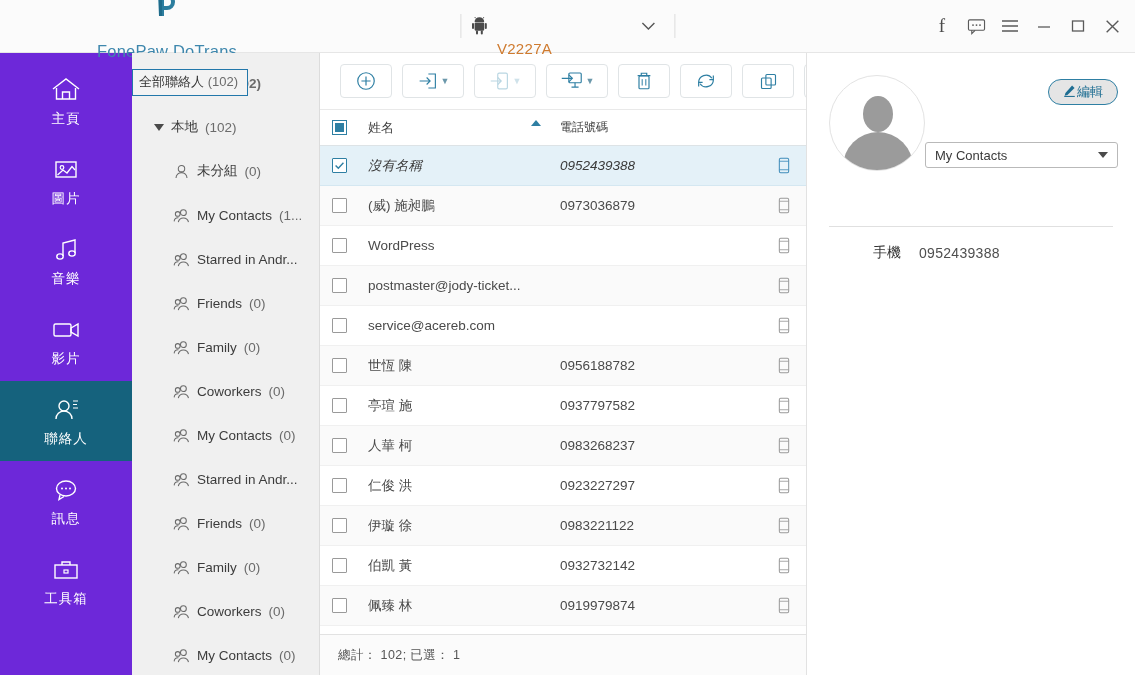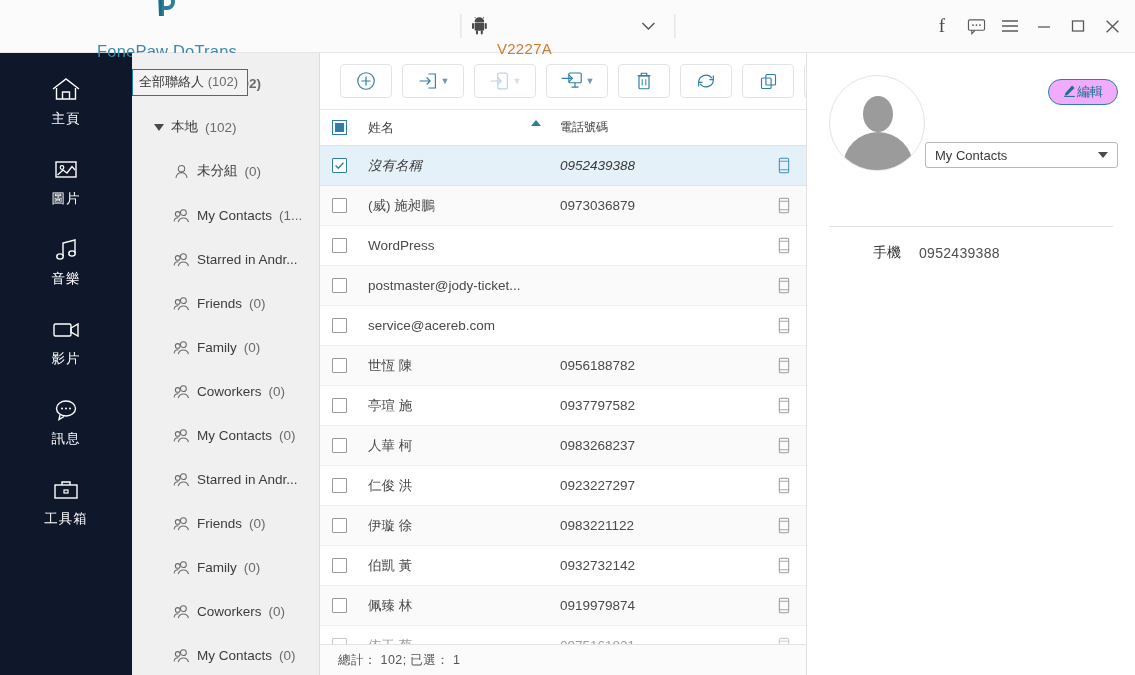--- a/index.html
+++ b/index.html
@@ -39,21 +39,21 @@
     color: #5a5a5a;
   }
   .winbtn.fb { font-family: "Liberation Serif", serif; font-size: 19px; color: #4b4b4b; }
 
   
   .body { flex: 1; display: flex; min-height: 0; }
 
   
   .nav {
     width: 132px; min-width: 132px;
-    background: #0f172a;
+    background: #6d28d9;
     display: flex; flex-direction: column;
     padding-top: 8px;
   }
   .nav-item {
     height: 80px; display: flex; flex-direction: column;
     align-items: center; justify-content: center; gap: 5px;
     color: #ffffff; cursor: pointer;
   }
   .nav-item.active { background: #15627d; }
   .nav-label { font-size: 13.5px; letter-spacing: 1px; }
@@ -157,21 +157,21 @@
   .row .cb {
     width: 15px; height: 15px; border: 1px solid #9a9a9a; background: #fff; border-radius: 1px;
     display: flex; align-items: center; justify-content: center;
   }
   .row.sel .cb { border-color: #2e7fa3; }
   .rname { width: 192px; overflow: hidden; text-overflow: ellipsis; white-space: nowrap; padding-right: 24px; }
   .rphone { flex: 1; }
   .row.partial { opacity: .55; }
 
   .statusbar {
-    height: 31px; min-height: 31px;
+    height: 41px; min-height: 31px;
     border-top: 1px solid #e2e2e2;
     background: #fbfbfb;
     display: flex; align-items: center;
     padding-left: 18px;
     font-size: 12.5px; color: #555;
     letter-spacing: .4px;
   }
 
   
   .detail {
@@ -187,21 +187,21 @@
     background: #fff; border: 1px solid #e3e3e3;
     overflow: hidden; position: relative; flex-shrink: 0;
   }
   .av-head { position: absolute; left: 33px; top: 20px; width: 30px; height: 36px; border-radius: 50%; background: #9b9b9b; }
   .av-body { position: absolute; left: 13px; top: 56px; width: 70px; height: 52px; border-radius: 35px 35px 0 0; background: #9b9b9b; }
   .detail-right { flex: 1; display: flex; flex-direction: column; align-items: flex-end; }
   .edit-btn {
     display: flex; align-items: center; gap: 1px;
     height: 26px; padding: 0 14px;
     border: 1px solid #2e7fa3; border-radius: 13px;
-    color: #1f6e92; font-size: 13px; background: #f0abfc; cursor: pointer;
+    color: #1f6e92; font-size: 13px; background: #e5e5e5; cursor: pointer;
     margin-top: 4px;
   }
   .grp-select {
     margin-top: 37px; width: 193px; height: 26px;
     border: 1px solid #b9b9b9; border-radius: 3px;
     background: #fff;
     display: flex; align-items: center; justify-content: space-between;
     padding: 0 9px; font-size: 13px; color: #3a3a3a; cursor: pointer;
   }
   .sel-caret { width: 0; height: 0; border-left: 5px solid transparent; border-right: 5px solid transparent; border-top: 6px solid #4a4a4a; }
@@ -317,20 +317,30 @@
       </div>
       <div class="nav-item">
         <span class="nav-ico">
           <svg viewBox="0 0 34 30" width="34" height="30">
             <rect x="5" y="9" width="17" height="12" rx="1.5" fill="none" stroke="#fff" stroke-width="1.4"></rect>
             <path d="M22 13 L29 9 V21 L22 17 Z" fill="none" stroke="#fff" stroke-width="1.4"></path>
           </svg>
         </span>
         <span class="nav-label">影片</span>
       </div>
+      <div class="nav-item active">
+        <span class="nav-ico">
+          <svg viewBox="0 0 34 30" width="34" height="30">
+            <circle cx="15" cy="11" r="5" fill="none" stroke="#fff" stroke-width="1.4"></circle>
+            <path d="M7 24 a8 8 0 0 1 16 0" fill="none" stroke="#fff" stroke-width="1.4"></path>
+            <path d="M24 6 H29 M24 9.5 H28 M24 13 H29" stroke="#fff" stroke-width="1.2"></path>
+          </svg>
+        </span>
+        <span class="nav-label">聯絡人</span>
+      </div>
       <div class="nav-item">
         <span class="nav-ico">
           <svg viewBox="0 0 34 30" width="34" height="30">
             <ellipse cx="17" cy="13.5" rx="9.5" ry="7.5" fill="none" stroke="#fff" stroke-width="1.4"></ellipse>
             <path d="M11 20 L10 24.5 L15 21.5" fill="none" stroke="#fff" stroke-width="1.4"></path>
             <circle cx="13" cy="13.5" r="1" fill="#fff"></circle>
             <circle cx="17" cy="13.5" r="1" fill="#fff"></circle>
             <circle cx="21" cy="13.5" r="1" fill="#fff"></circle>
           </svg>
         </span>

